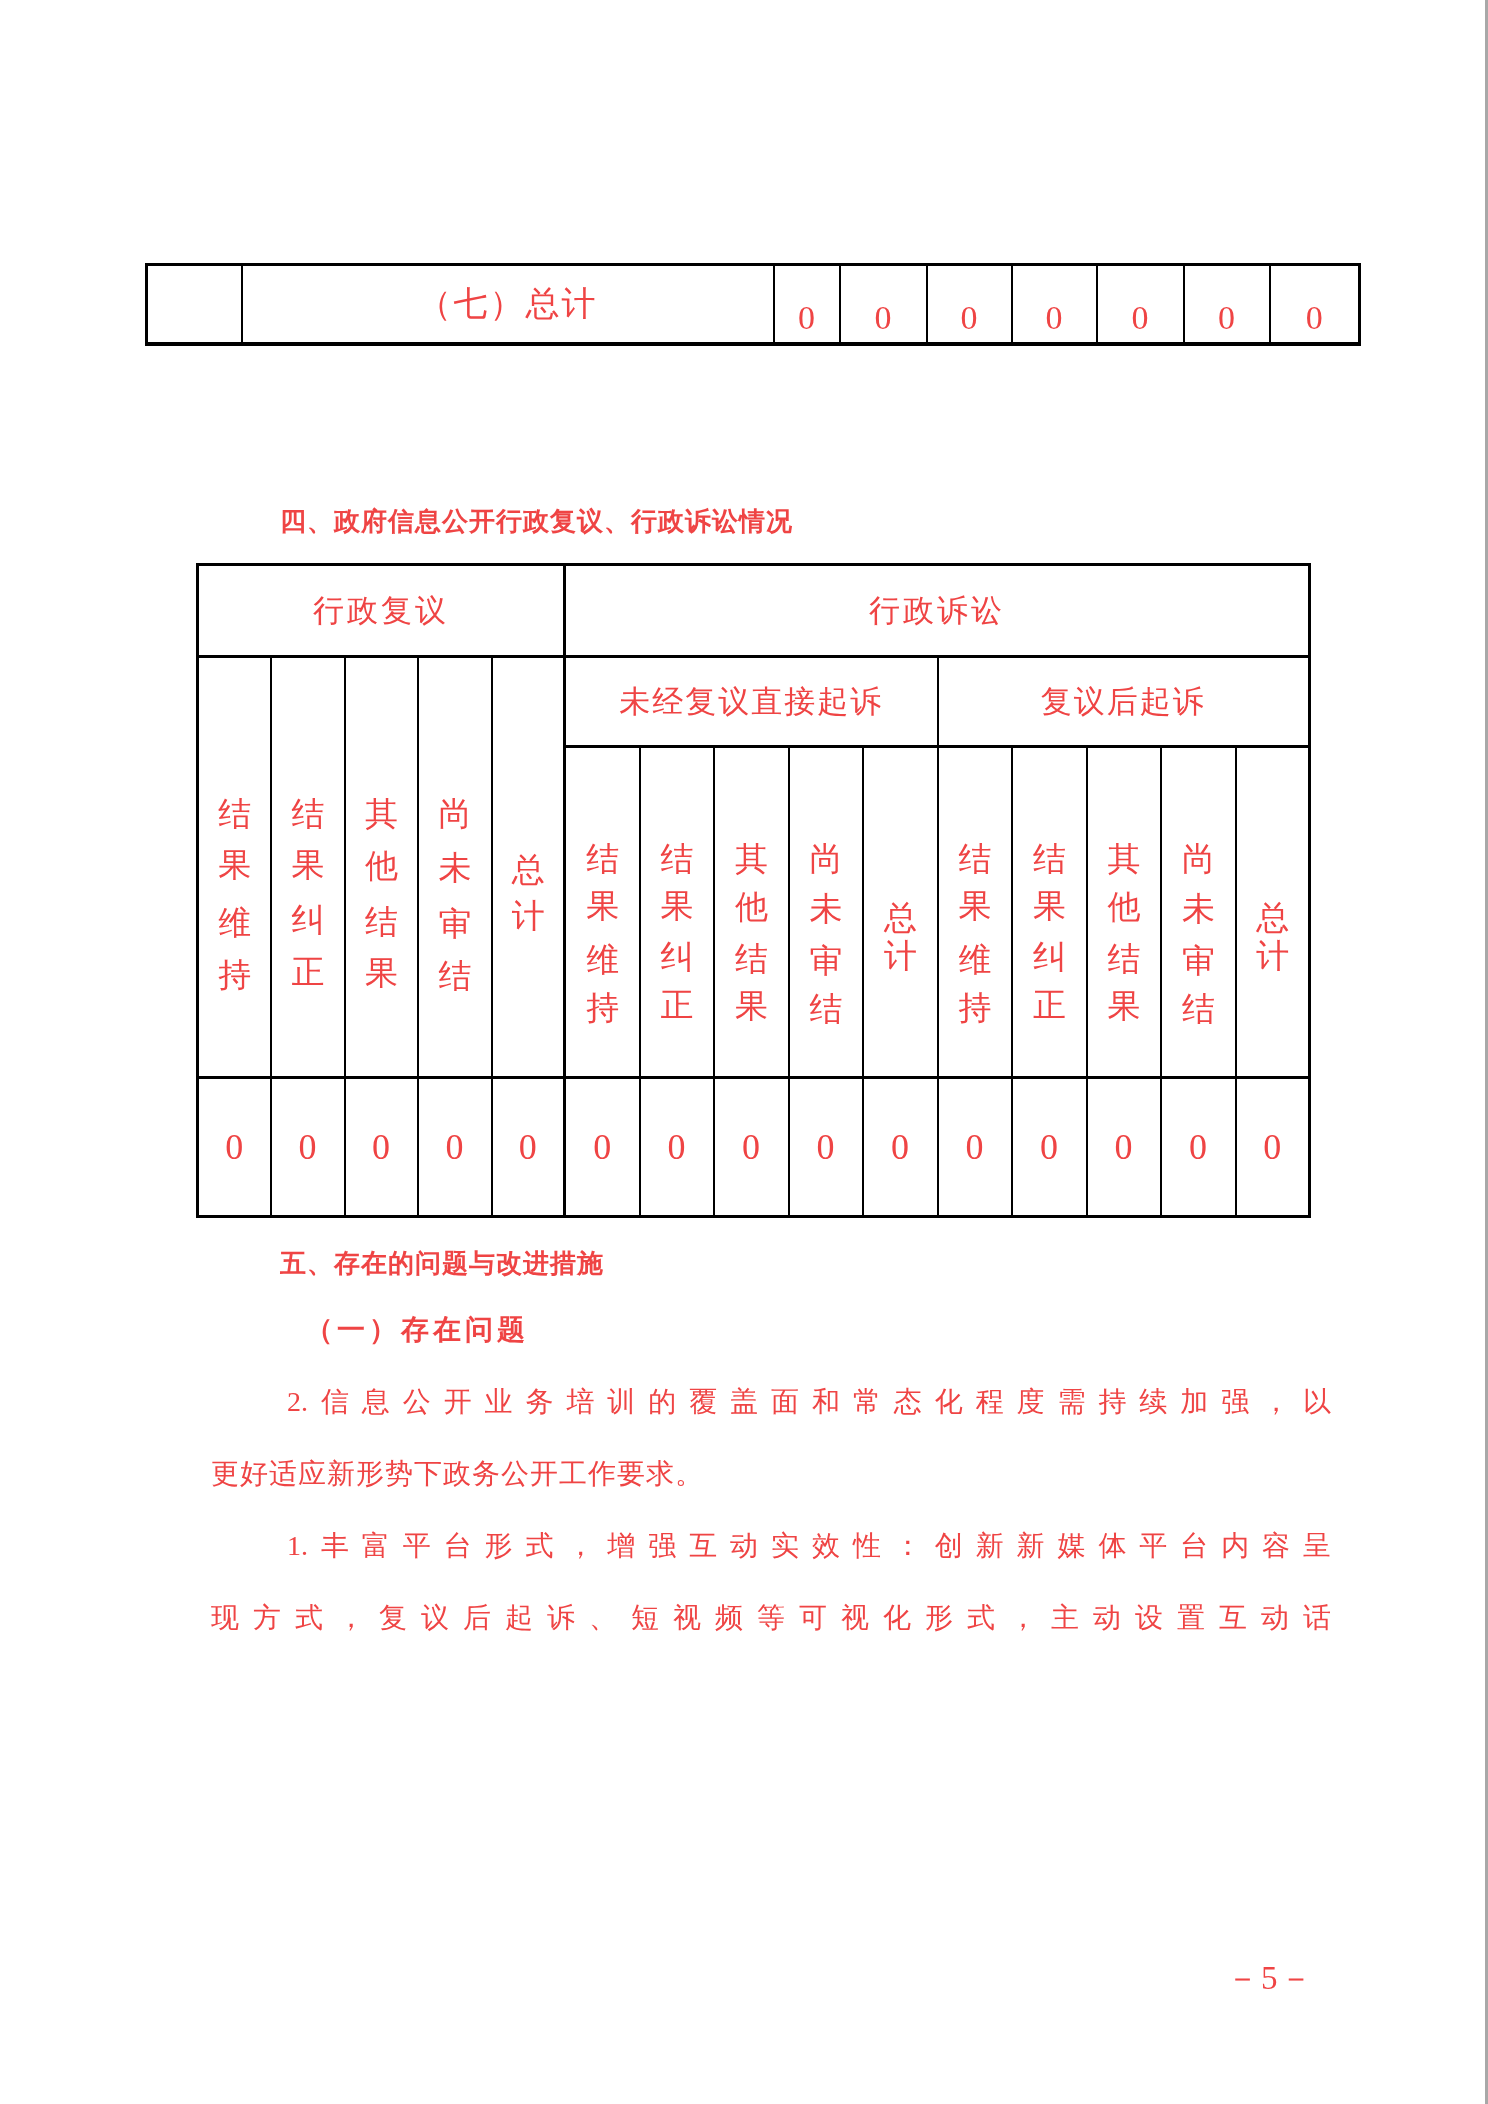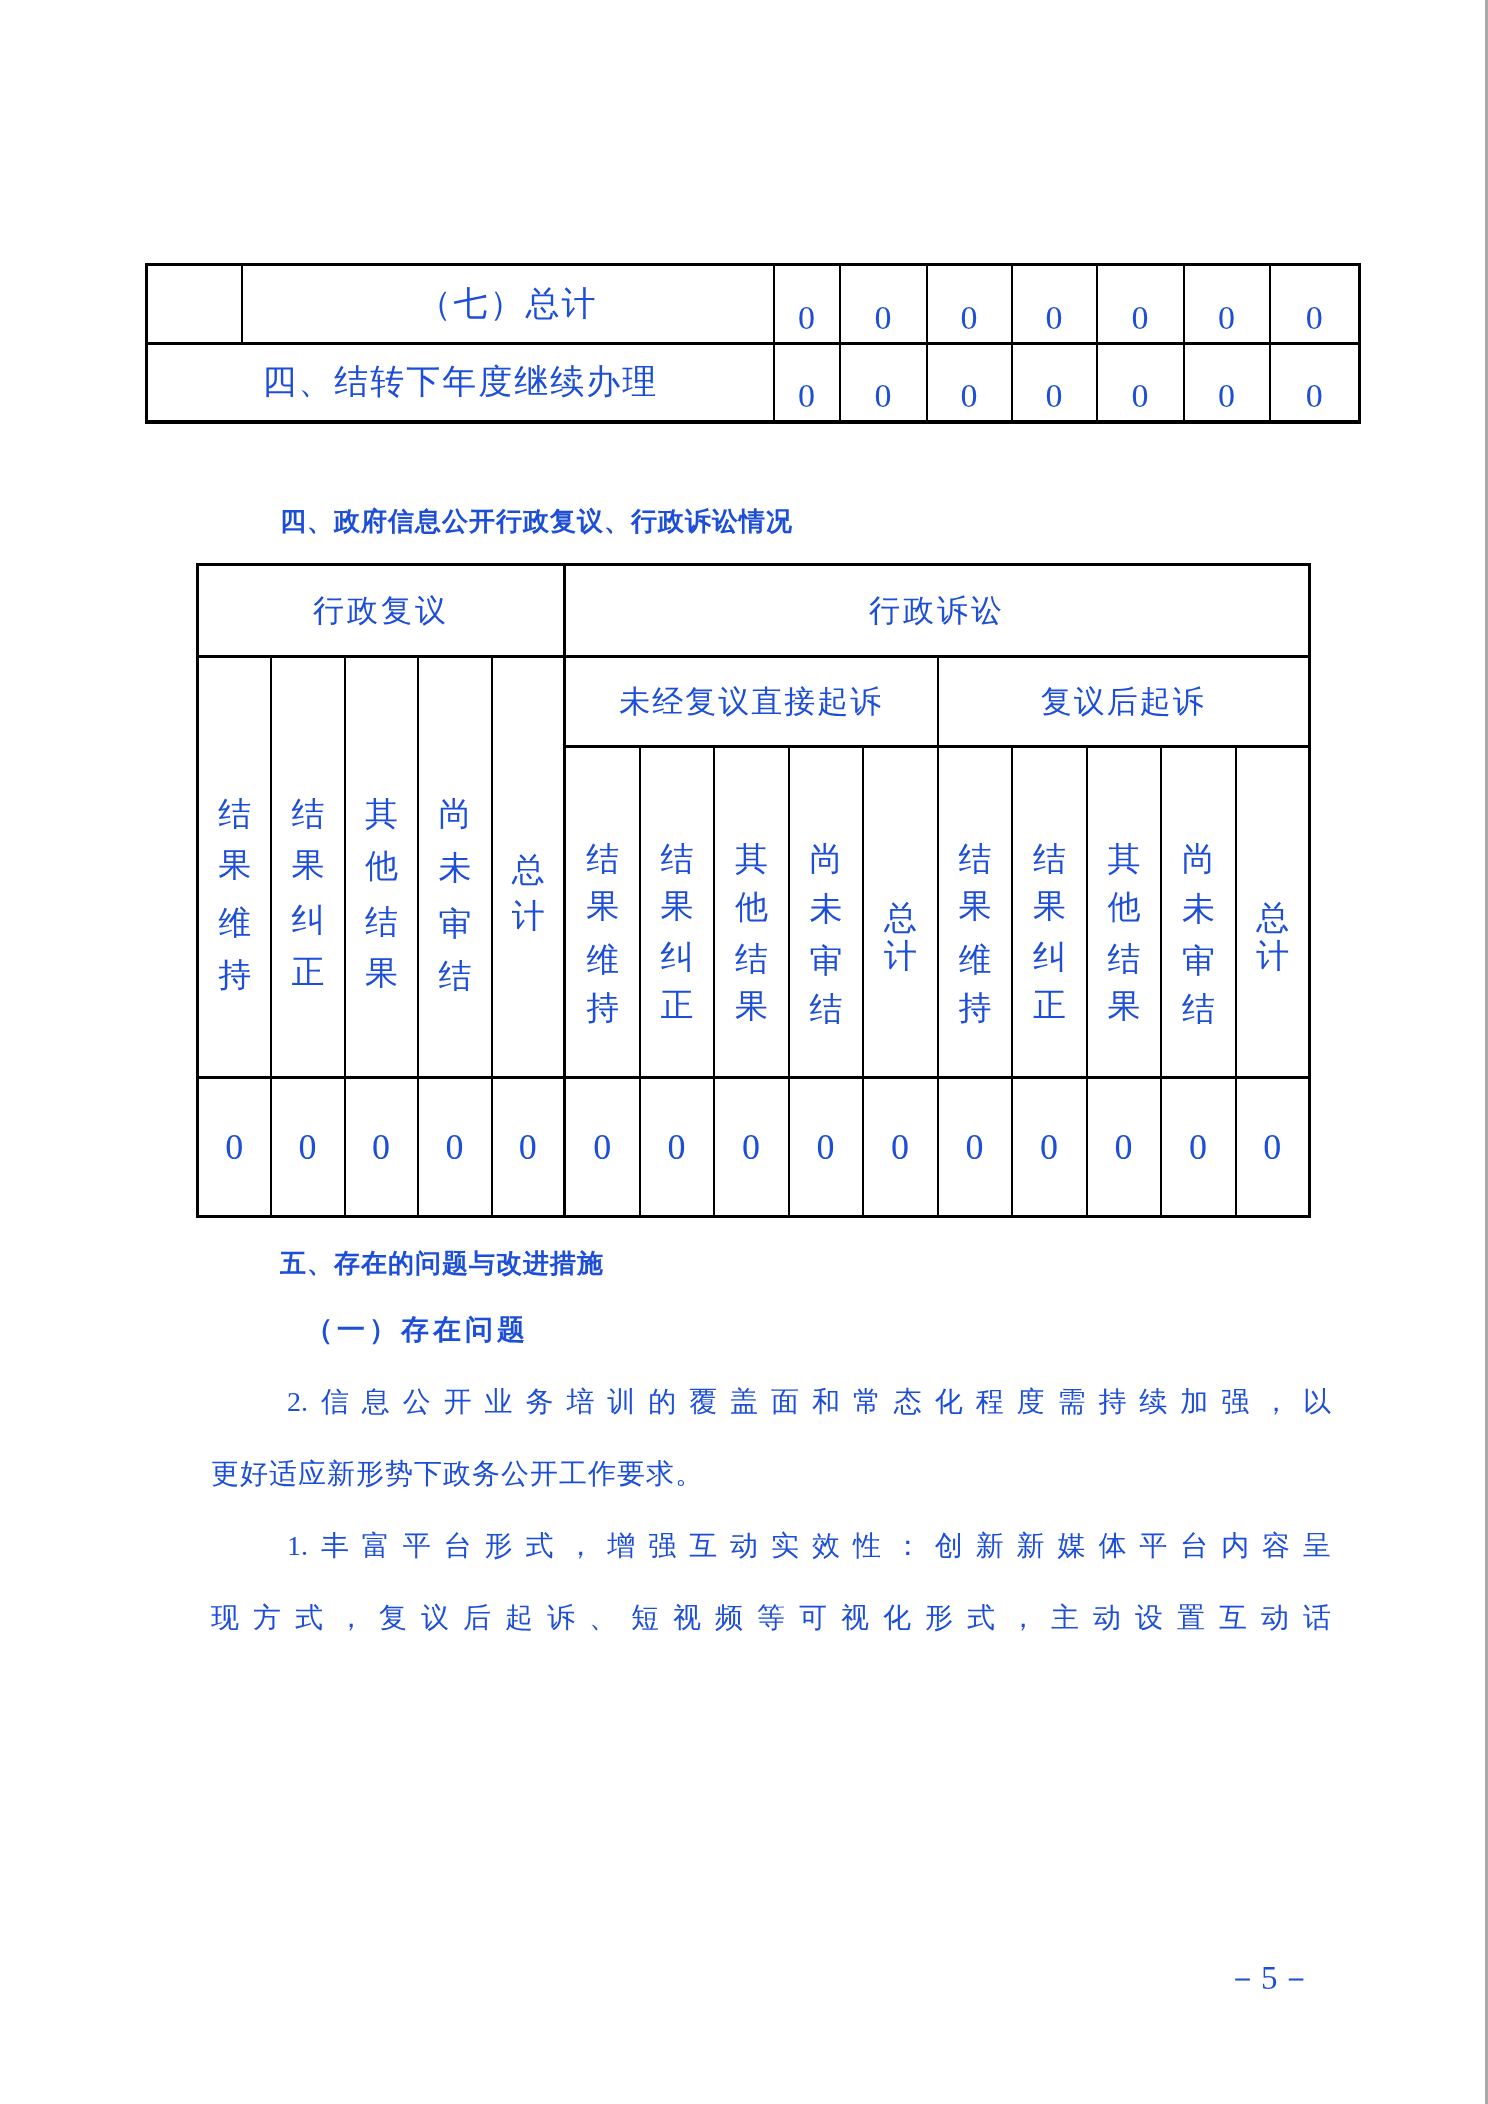--- a/index.html
+++ b/index.html
@@ -1,19 +1,19 @@
 <!DOCTYPE html>
 <html><head>
 <meta charset="utf-8">
 <style>
   * { margin:0; padding:0; box-sizing:border-box; }
   html,body { background:#e8e8e8; }
   .page {
     position:relative; width:1488px; height:2104px; background:#ffffff;
-    font-family:"Liberation Serif", serif; color:#1d4ed8; overflow:hidden;
+    font-family:"Liberation Serif", serif; color:#ef4444; overflow:hidden;
   }
   .page-edge {
     position:absolute; top:0; right:0; width:3px; height:100%;
     background:#a8a8a8;
   }
 
   
   table.t1 {
     position:absolute; left:145px; top:263px;
     border-collapse:collapse; table-layout:fixed;
@@ -91,30 +91,20 @@
       <td></td>
       <td class="lbl">（七）总计</td>
       <td class="num">0</td>
       <td class="num">0</td>
       <td class="num">0</td>
       <td class="num">0</td>
       <td class="num">0</td>
       <td class="num">0</td>
       <td class="num">0</td>
     </tr>
-    <tr class="r2" style="height:78px">
-      <td colspan="2" class="lbl">四、结转下年度继续办理</td>
-      <td class="num">0</td>
-      <td class="num">0</td>
-      <td class="num">0</td>
-      <td class="num">0</td>
-      <td class="num">0</td>
-      <td class="num">0</td>
-      <td class="num">0</td>
-    </tr>
   </tbody>
     </table>
 
   <div class="h-main" id="h4">四、政府信息公开行政复议、行政诉讼情况</div>
 
   <table class="t2">
     <colgroup>
       <col style="width:73px">
         <col style="width:74px">
         <col style="width:73px">

